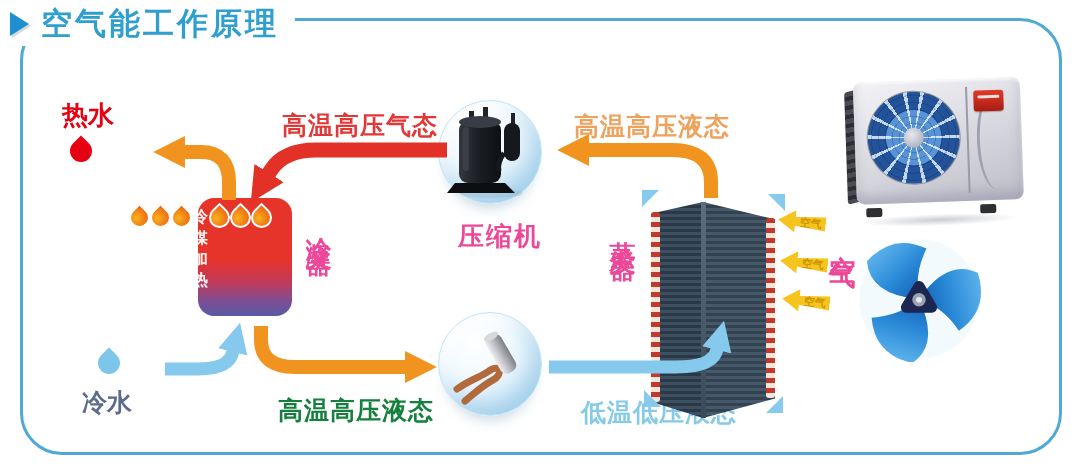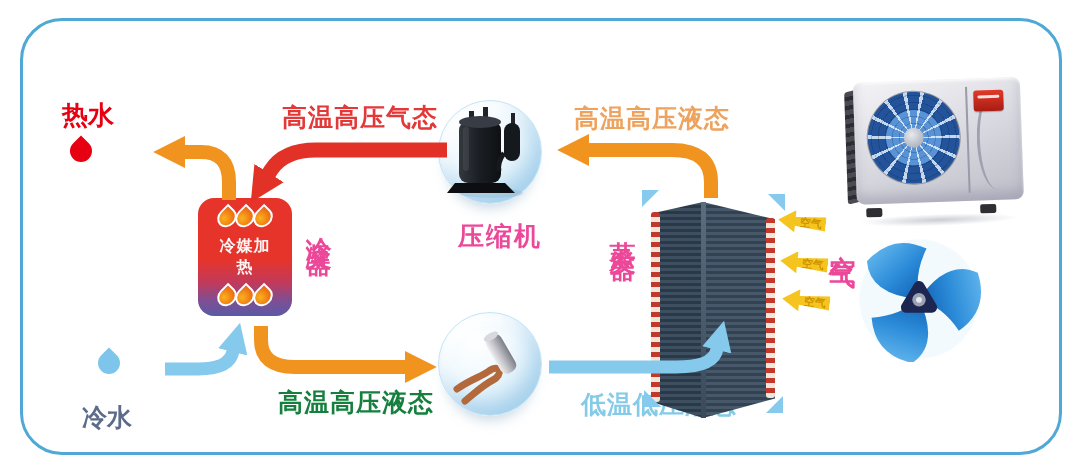--- a/index.html
+++ b/index.html
@@ -12,46 +12,46 @@
            border:3px solid #4FA8D5; border-radius:42px; }
   .title-block { position:absolute; left:2px; top:2px; height:44px; background:#fff;
                  display:flex; align-items:center; gap:12px; padding:0 16px 0 8px; z-index:8; }
   .play-icon { width:0; height:0; border-left:19px solid #1E8FD0;
                border-top:12px solid transparent; border-bottom:12px solid transparent;
                filter:drop-shadow(2px 2px 0 rgba(175,190,200,.55)); }
   .title-text { font-size:31px; font-weight:700; color:#2E9FCF; letter-spacing:3px; white-space:nowrap; }
 
   
   .lbl { position:absolute; white-space:nowrap; }
-  .flow-lbl { font-size:25px; font-weight:700; letter-spacing:1px; }
+  .flow-lbl { font-size:25px; font-weight:700; letter-spacing:1px;margin-top:8px; }
   .node-lbl { font-size:26px; font-weight:700; color:#ec4899; letter-spacing:2px; }
   .vlabel { writing-mode:vertical-rl; text-orientation:upright; letter-spacing:7px; }
 
   .hot-water-lbl  { left:62px;  top:98px;  color:#E60012; font-size:26px; font-weight:700; }
-  .cold-water-lbl { left:82px;  top:386px; color:#5C6B8A; font-size:25px; font-weight:700;margin-top:15px; }
+  .cold-water-lbl { left:82px;  top:386px; color:#5C6B8A; font-size:25px; font-weight:700; }
   .hp-gas-lbl  { left:282px; top:101px; color:#E23838; }
   .lp-gas-lbl  { left:574px; top:102px; color:#EDA35E; }
   .hp-liq-lbl  { left:278px; top:386px; color:#15803d; }
   .lp-liq-lbl  { left:581px; top:388px; color:#85CBE8; }
   .compressor-lbl { left:458px; top:219px; }
   .throttle-lbl   { left:445px; top:277px; font-size:25px; }
   .condenser-lbl  { left:302px; top:216px; }
   .evaporator-lbl { left:606px; top:221px; }
   .air-lbl        { left:824px; top:233px; font-size:27px; z-index:6; }
 
   
   .drop { position:absolute; border-radius:0 50% 50% 50%; transform:rotate(45deg); }
   .hot-drop  { left:70px;  top:140px; width:22px; height:22px; background:#E60012; }
   .cold-drop { left:98px;  top:352px; width:22px; height:22px; background:#7EC5EC; }
 
   
   .condenser { position:absolute; left:198px; top:198px; width:94px; height:118px;
                border-radius:16px; padding:9px 20px;
                background:linear-gradient(180deg,#E6342B 0%,#E6342B 52%,#C13A5B 72%,#7E4E93 87%,#5A5AA6 100%);
-               display:flex; flex-direction:column; justify-content:space-between; z-index:3; }
+               display:flex; flex-direction:row; justify-content:flex-end; z-index:3; }
   .flame-row { display:flex; justify-content:space-between; }
   .flame { width:21px; height:21px; border-radius:0 50% 50% 50%; transform:rotate(45deg);
            background:radial-gradient(circle at 40% 65%, #F9B21E 0%, #F07A14 60%, #E85C12 100%);
            border:2px solid #fff; }
   .condenser-core-text { color:rgba(255,255,255,.95); font-size:16px; font-weight:600;
                          text-align:center; letter-spacing:1px; }
 
   
   .bubble { position:absolute; border-radius:50%;
             background:radial-gradient(circle at 35% 28%, #FFFFFF 0%, #F2FAFE 34%, #D9EEFA 62%, #BCE2F6 85%, #A9D8F2 100%);
@@ -129,20 +129,24 @@
 
   
   .arrows { position:absolute; left:0; top:0; z-index:4; pointer-events:none; }
 </style>
 </head>
 <body>
 
 <div class="stage">
 
   <div class="frame"></div>
+  <div class="title-block">
+    <div class="play-icon"></div>
+    <div class="title-text">空气能工作原理</div>
+  </div>
 
   <svg class="arrows" width="1080" height="473" viewBox="0 0 1080 473">
     <defs>
       <marker id="head-red" viewBox="0 0 3 3" markerWidth="2.3" markerHeight="2.3" refX="0.5" refY="1.5" orient="auto">
         <path d="M0,0 L3,1.5 L0,3 Z" fill="#E23227"></path>
       </marker>
       <marker id="head-orange" viewBox="0 0 3 3" markerWidth="2.3" markerHeight="2.3" refX="0.5" refY="1.5" orient="auto">
         <path d="M0,0 L3,1.5 L0,3 Z" fill="#F0941F"></path>
       </marker>
       <marker id="head-blue" viewBox="0 0 3 3" markerWidth="2.3" markerHeight="2.3" refX="0.5" refY="1.5" orient="auto">

